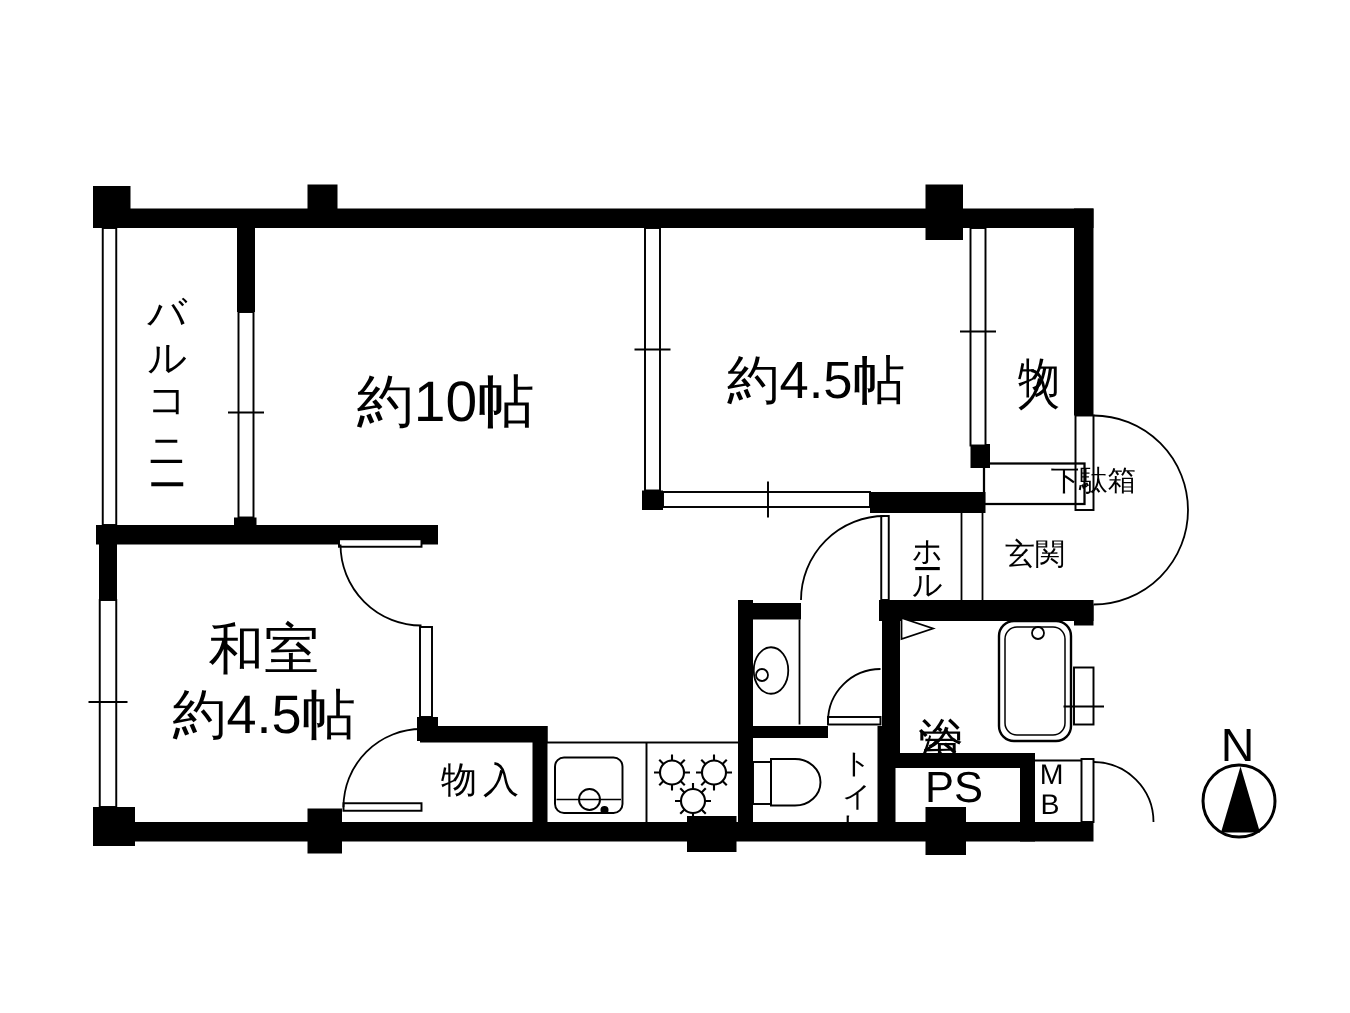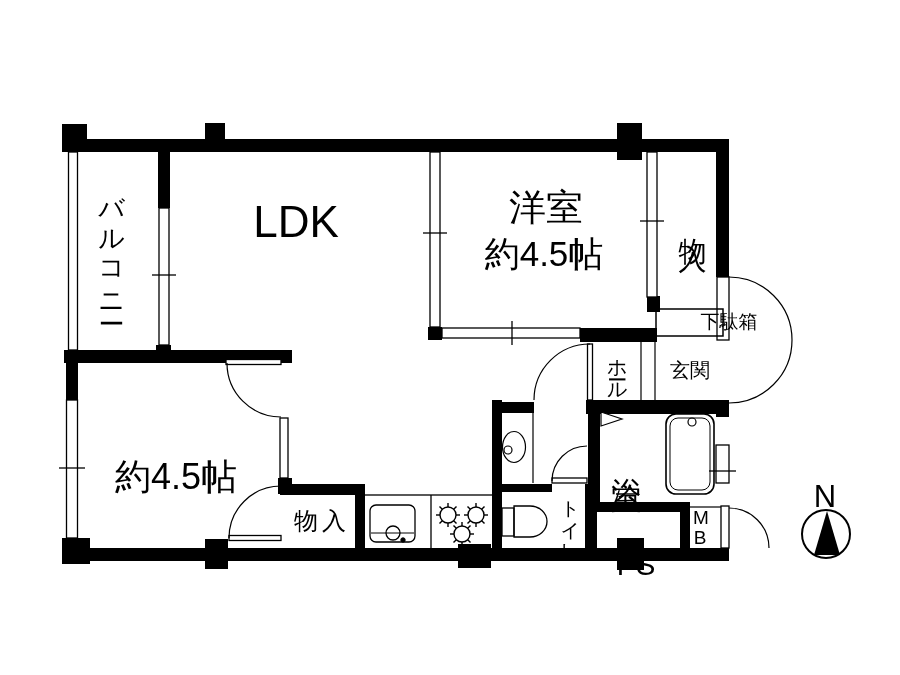--- a/index.html
+++ b/index.html
@@ -137,40 +137,40 @@
     </g>
 
     <g>
       <circle cx="826" cy="534" r="24" fill="none" stroke="#000000" stroke-width="2"></circle>
       <path d="M827,511 L840,555 L814,555 Z" fill="#000000"></path>
     </g>
   </svg>
 
   <div class="lbl v" style="left:112px;top:246px;font-size:26px;letter-spacing:3px;">バルコニー</div>
 
-  <div class="lbl" style="left:296px;top:222px;font-size:44px;">LDK</div>
+  <div class="lbl" style="left:297px;top:269px;font-size:38px;">約10帖</div>
 
-  <div class="lbl" style="left:546px;top:208px;font-size:37px;">洋室</div>
   <div class="lbl" style="left:544px;top:254px;font-size:35px;">約4.5帖</div>
 
   <div class="lbl v" style="left:692px;top:222px;font-size:28px;letter-spacing:6px;">物入</div>
 
   <div class="lbl" style="left:729px;top:322px;font-size:19px;">下駄箱</div>
 
   <div class="lbl v" style="left:617px;top:369px;font-size:20px;">ホール</div>
 
   <div class="lbl" style="left:690px;top:371px;font-size:20px;">玄関</div>
 
+  <div class="lbl" style="left:176px;top:433px;font-size:37px;">和室</div>
   <div class="lbl" style="left:176px;top:477px;font-size:36px;">約4.5帖</div>
 
   <div class="lbl" style="left:322px;top:521px;font-size:24px;letter-spacing:4px;">物入</div>
 
   <div class="lbl v" style="left:570px;top:520px;font-size:19px;">トイレ</div>
 
   <div class="lbl v" style="left:626px;top:458px;font-size:30px;letter-spacing:4px;">浴室</div>
 
-  <div class="lbl" style="left:636px;top:526px;font-size:29px;margin-top:40px;">PS</div>
+  <div class="lbl" style="left:636px;top:526px;font-size:29px;">PS</div>
 
   <div class="lbl" style="left:701px;top:518px;font-size:19px;">M</div>
   <div class="lbl" style="left:700px;top:538px;font-size:19px;">B</div>
 
   <div class="lbl" style="left:825px;top:497px;font-size:31px;">N</div>
 </div>
 
 </body></html>

